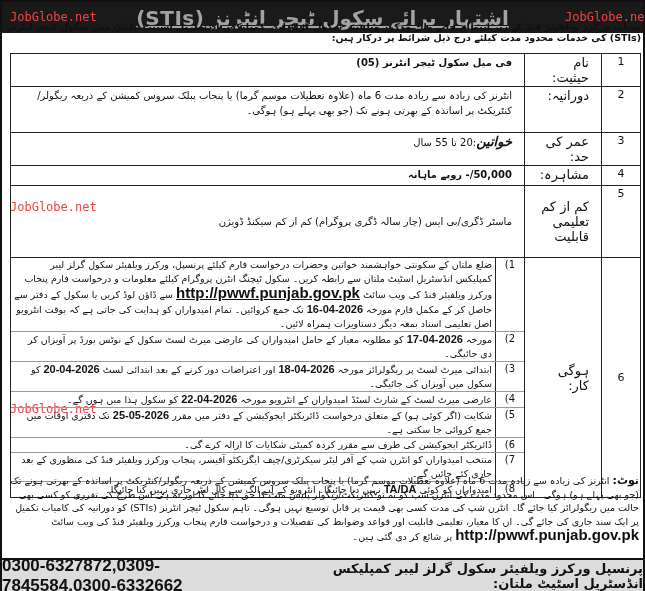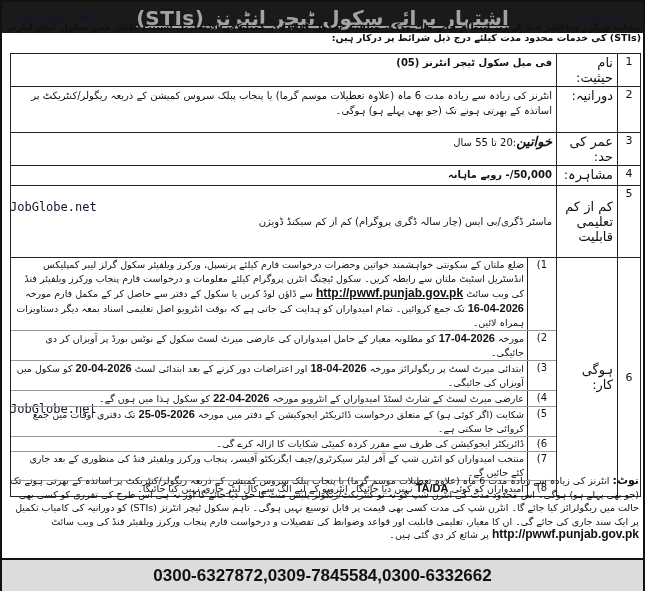--- a/index.html
+++ b/index.html
@@ -1,29 +1,29 @@
 <!DOCTYPE html>
 <html><head>
 <meta charset="utf-8">
 <style>
   html, body { margin:0; padding:0; background:#fff; }
   body { width:645px; height:591px; overflow:hidden; position:relative; font-family:"DejaVu Sans", sans-serif; color:#111; }
   .frame { position:absolute; left:0; top:0; width:641px; height:587px; border:2px solid #111; }
   .title-bar { position:absolute; left:2px; top:2px; width:641px; height:31px; background:#1a1a1a; color:#a3a3a3; display:flex; align-items:center; justify-content:center; direction:rtl;text-decoration:underline; }
   .title-bar .t { font-family:"DejaVu Sans", sans-serif; font-weight:bold; font-size:20px; letter-spacing:0.5px; }
-  .wm { position:absolute; font-family:"DejaVu Sans Mono", monospace; color:#0f172a; font-size:12px; pointer-events:none; direction:ltr; }
+  .wm { position:absolute; font-family:"DejaVu Sans Mono", monospace; color:#ef4444; font-size:12px; pointer-events:none; direction:ltr; }
   .intro { position:absolute; left:4px; top:21px; width:637px; font-size:9.5px; direction:rtl; text-align:right; font-weight:bold; }
   table.spec { position:absolute; left:10px; top:53px; width:631px; border-collapse:collapse; direction:rtl; font-size:10px; }
-  table.spec td { border:1px solid #222; padding:1px 4px; vertical-align:top; }
+  table.spec td { border:1px solid #222; padding:1px 12px; vertical-align:top; }
   td.num { width:14px; text-align:center; font-size:11px; }
   td.lbl { width:52px; text-align:right; font-size:13px; }
   td.val { text-align:right; font-size:10px; line-height:15px; }
   .bold { font-weight:bold; }
   .big { font-weight:bold; font-size:13px;font-style:italic; }
-  .url { font-weight:bold; text-decoration:underline; font-family:"Liberation Sans", sans-serif; font-size:12px; direction:ltr; unicode-bidi:embed; }
+  .url { font-weight:bold; text-decoration:underline; font-family:"Liberation Sans", sans-serif; font-size:15px; direction:ltr; unicode-bidi:embed; }
   .date { font-weight:bold; font-family:"Liberation Sans", sans-serif; font-size:11px; direction:ltr; unicode-bidi:embed; }
   table.steps { width:100%; border-collapse:collapse; }
   table.steps td { border:none; border-bottom:1px solid #999; padding:0 3px; font-size:9.5px; line-height:14px; text-align:right; }
   table.steps td.sn { width:22px; text-align:center; border-left:1px solid #222; font-size:10px; direction:ltr; }
   .note { position:absolute; left:6px; top:474px; width:633px; direction:rtl; text-align:right; font-size:9.5px; line-height:13.5px; }
   .note .nk { font-weight:bold; font-size:11px; }
   .footer { position:absolute; left:2px; top:558px; width:641px; height:31px; background:#dcdcdc; border-top:2px solid #111; display:flex; align-items:center; justify-content:center; direction:rtl; font-weight:bold; font-size:13px; }
   .footer .ph { font-family:"Liberation Sans", sans-serif; font-size:17px; direction:ltr; unicode-bidi:embed; }
 </style>
 </head>
@@ -85,21 +85,21 @@
         <tr>
           <td class="sn">(3</td>
           <td><span>ابتدائی میرٹ لسٹ پر ریگولرائز مورخہ</span> <span class="date">18-04-2026</span> <span>اور اعتراضات دور کرنے کے بعد ابتدائی لسٹ</span> <span class="date">20-04-2026</span> <span>کو سکول میں آویزاں کی جائیگی۔</span></td>
         </tr>
         <tr>
           <td class="sn">(4</td>
           <td><span>عارضی میرٹ لسٹ کے شارٹ لسٹڈ امیدواران کے انٹرویو مورخہ</span> <span class="date">22-04-2026</span> <span>کو سکول ہذا میں ہوں گے۔</span></td>
         </tr>
         <tr>
           <td class="sn">(5</td>
-          <td><span>شکایت (اگر کوئی ہو) کے متعلق درخواست ڈائریکٹر ایجوکیشن کے دفتر میں مورخہ</span> <span class="date">25-05-2026</span> <span>تک دفتری اوقات میں جمع کروائی جا سکتی ہے۔</span></td>
+          <td><span>شکایت (اگر کوئی ہو) کے متعلق درخواست ڈائریکٹر ایجوکیشن کے دفتر میں مقرر</span> <span class="date">25-05-2026</span> <span>تک دفتری اوقات میں جمع کروائی جا سکتی ہے۔</span></td>
         </tr>
         <tr>
           <td class="sn">(6</td>
           <td>ڈائریکٹر ایجوکیشن کی طرف سے مقرر کردہ کمیٹی شکایات کا ازالہ کرے گی۔</td>
         </tr>
         <tr>
           <td class="sn">(7</td>
           <td>منتخب امیدواران کو انٹرن شپ کے آفر لیٹر سیکرٹری/چیف ایگزیکٹو آفیسر، پنجاب ورکرز ویلفیئر فنڈ کی منظوری کے بعد جاری کئے جائیں گے۔</td>
         </tr>
         <tr>
@@ -114,14 +114,15 @@
   </table>
 
 <div class="note">
   <span class="nk">نوٹ:</span>
   <span>انٹرنز کی زیادہ سے زیادہ مدت 6 ماہ (علاوہ تعطیلات موسم گرما) یا پنجاب پبلک سروس کمیشن کے ذریعہ ریگولر/کنٹریکٹ پر اساتذہ کے بھرتی ہونے تک (جو بھی پہلے ہو) ہوگی۔ اس محدود مدت کی انٹرن شپ کو نہ تو کنٹریکٹ/ریگولر پلیس منٹ کا حق دیا جائے گا اور نہ ہی اس طرح کی تقرری کو کسی بھی حالت میں ریگولرائز کیا جائے گا۔ انٹرن شپ کی مدت کسی بھی قیمت پر قابل توسیع نہیں ہوگی۔ تاہم سکول ٹیچر انٹرنز (STIs) کو دورانیہ کی کامیاب تکمیل پر ایک سند جاری کی جائے گی۔ ان کا معیار، تعلیمی قابلیت اور قواعد وضوابط کی تفصیلات و درخواست فارم پنجاب ورکرز ویلفیئر فنڈ کی ویب سائٹ</span>
   <span class="url" style="text-decoration:none;">http://pwwf.punjab.gov.pk</span>
   <span>پر شائع کر دی گئی ہیں۔</span>
 </div>
 
 <div class="footer">
+  <span>پرنسپل ورکرز ویلفیئر سکول گرلز لیبر کمپلیکس انڈسٹریل اسٹیٹ ملتان:</span>
   <span class="ph">0300-6327872,0309-7845584,0300-6332662</span>
 </div>
 
 </body></html>

